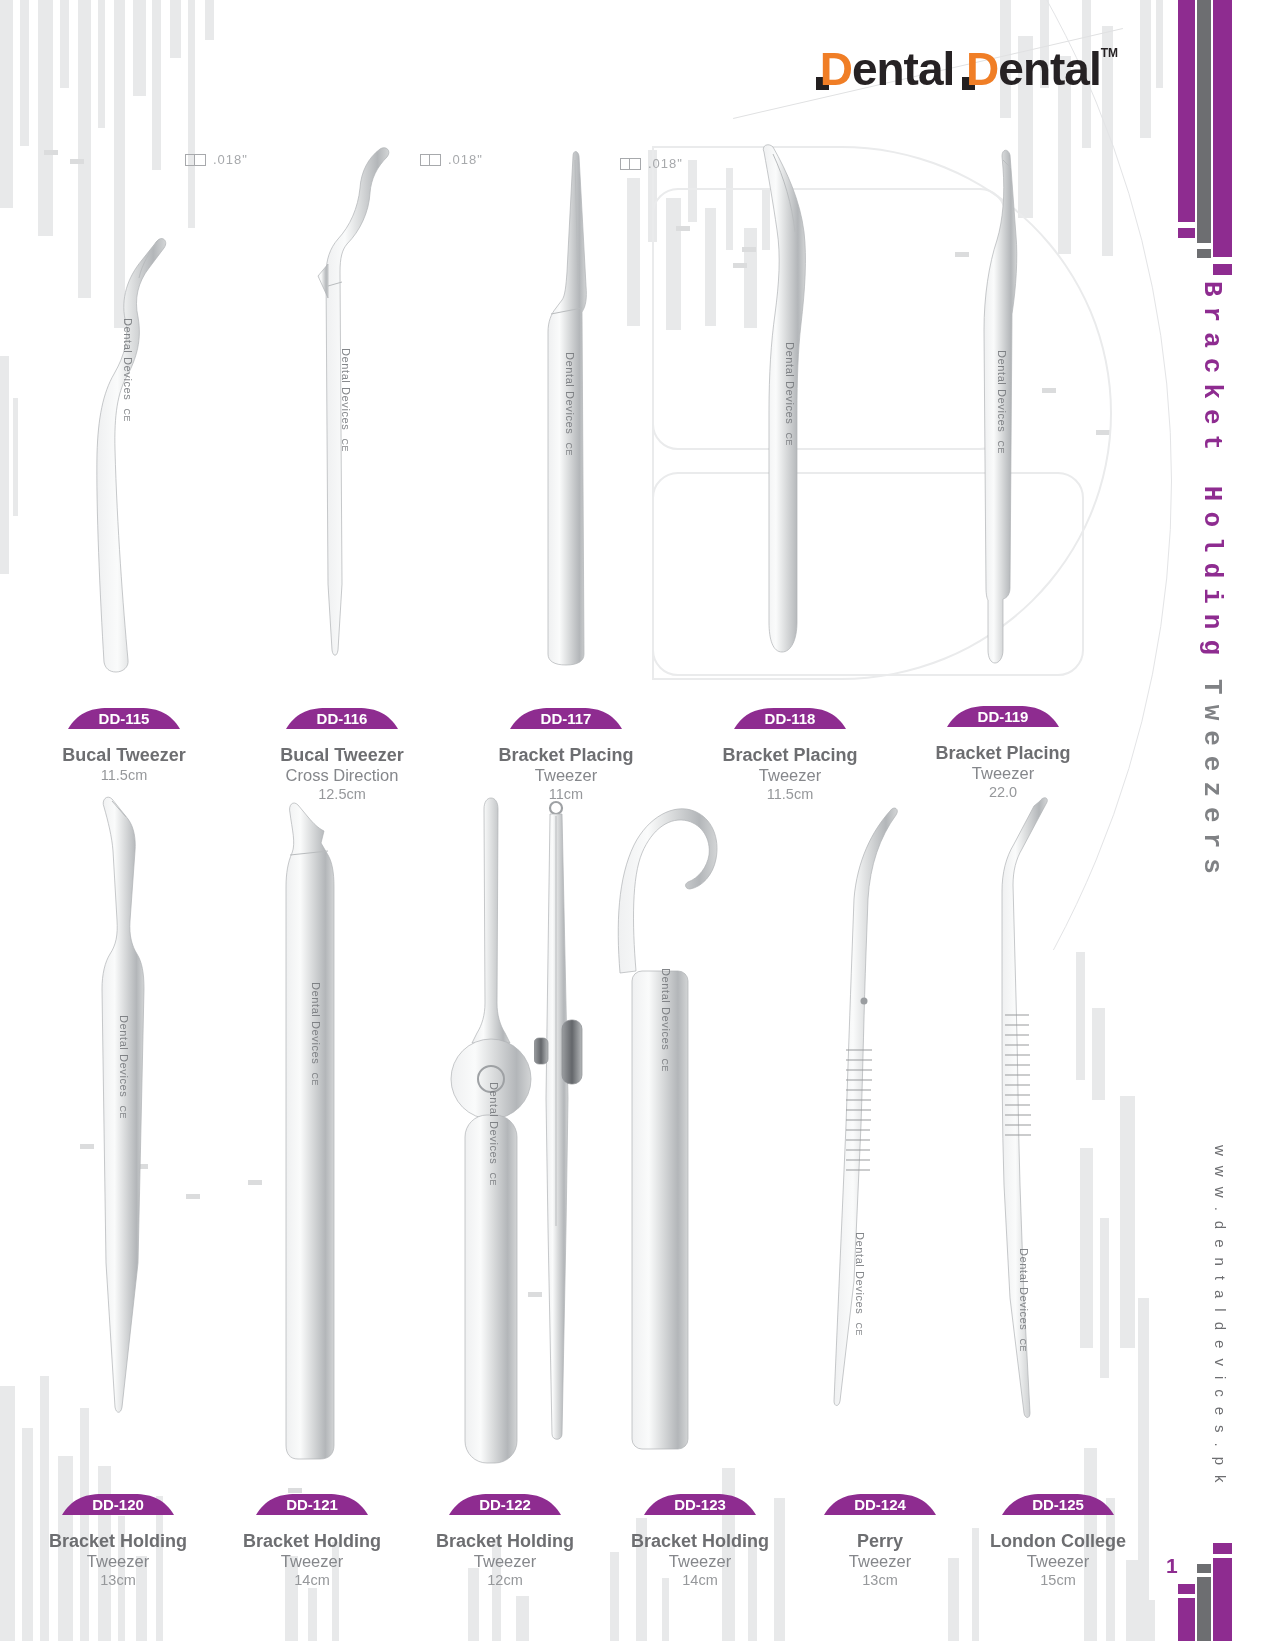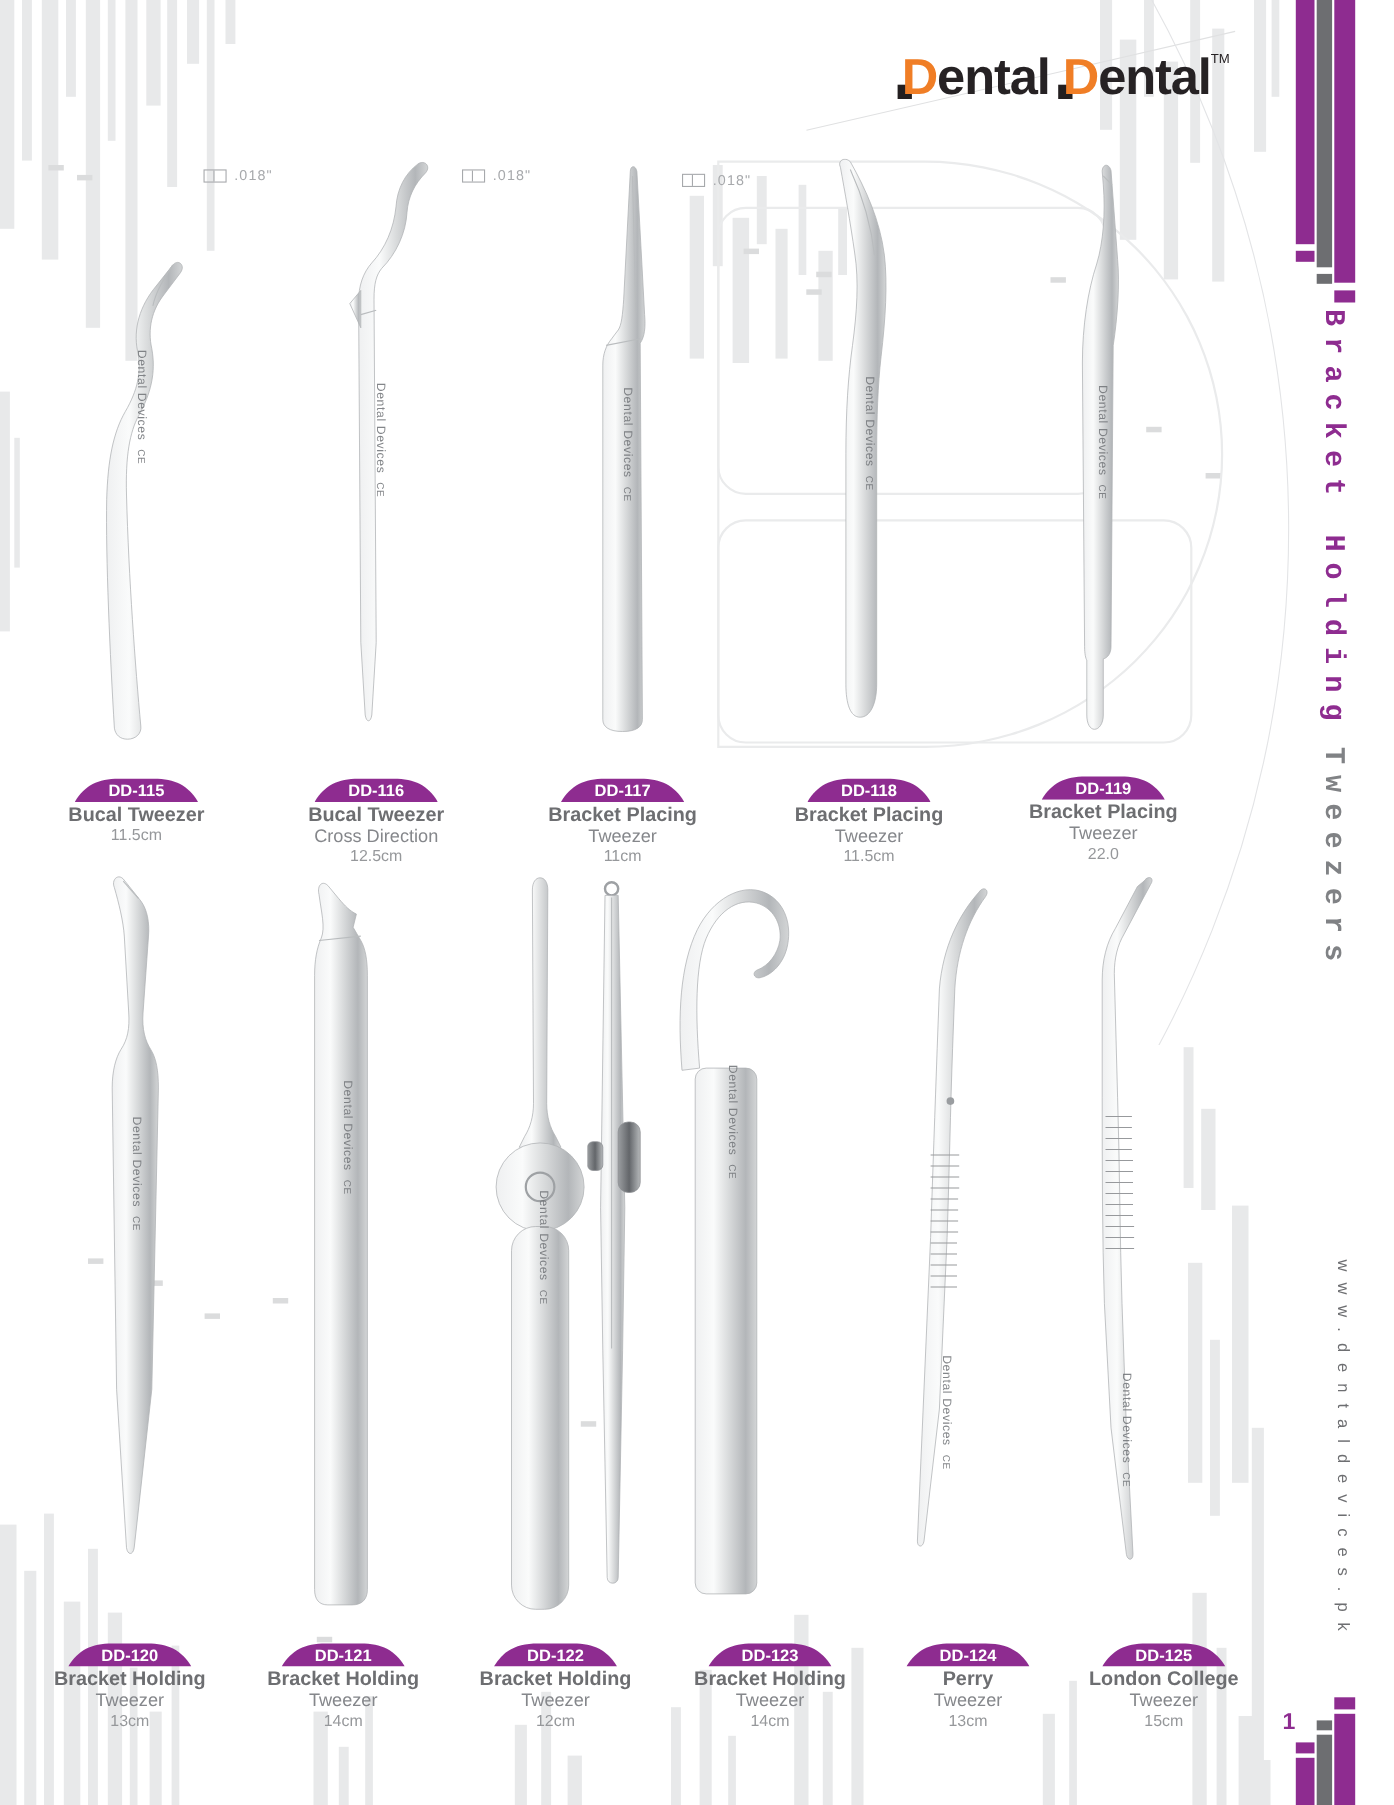--- a/index.html
+++ b/index.html
@@ -15,21 +15,21 @@
   .wm div{position:absolute;border:2px solid #EAEBEC;}
   .wm .outer{left:12px;top:6px;width:456px;height:530px;border-radius:0 272px 272px 0 / 0 268px 268px 0;}
   .wm .r1{left:12px;top:48px;width:350px;height:258px;border-radius:26px;}
   .wm .r2{left:12px;top:332px;width:428px;height:200px;border-radius:26px;}
   
   .slogan{position:absolute;left:107px;top:64px;font-size:22px;letter-spacing:1.6px;color:#8E2C90;}
   .logo{position:absolute;left:758px;top:28px;width:360px;text-align:right;color:#262224;}
   .logo-line{position:relative;z-index:0;font-size:46px;font-weight:bold;letter-spacing:-1px;line-height:50px;white-space:nowrap;}
   .ld{color:#F07E26;position:relative;display:inline-block;}
   .ld::before{content:"";position:absolute;left:-4px;bottom:4px;width:13px;height:13px;background:#231F20;z-index:-1;}
-  .tm{font-size:12px;font-weight:normal;vertical-align:28px;letter-spacing:0;}
+  .tm{font-size:12px;font-weight:bold;vertical-align:28px;letter-spacing:0;}
   .tagline{font-family:"DejaVu Serif",serif;font-style:italic;font-size:25px;line-height:26px;margin-top:0;}
   
   .sbar{position:absolute;}
   .purple{background:#8E2C90;}
   .gray{background:#6D6E71;}
   .vtitle{position:absolute;left:1227px;top:281px;transform:rotate(90deg);transform-origin:0 0;
           font-family:"Liberation Mono",monospace;font-weight:bold;font-size:26px;letter-spacing:10px;white-space:nowrap;}
   .vtitle .p1{color:#8E2C90;}
   .vtitle .p2{color:#808285;margin-left:14px;}
   .vurl{position:absolute;left:1229px;top:1145px;transform:rotate(90deg);transform-origin:0 0;
@@ -47,21 +47,21 @@
   .edge{fill:none;stroke:#B9BCBE;stroke-width:1;}
   .serr{fill:none;stroke:#97999C;stroke-width:1.1;}
   .engrave{position:absolute;transform:rotate(90deg);transform-origin:0 0;white-space:nowrap;
            font-size:11px;letter-spacing:.6px;color:#73767A;opacity:.88;}
   .engrave .ce{font-size:9px;margin-left:8px;}
   
   .plabel{position:absolute;width:230px;margin-left:-115px;text-align:center;}
   .badge{display:block;margin:0 auto;width:112px;height:22px;}
   .badge path{fill:#8E2C90;}
   .badge text{fill:#fff;font-family:"Liberation Sans",sans-serif;font-size:15px;font-weight:bold;text-anchor:middle;}
-  .pname{font-weight:bold;font-size:18px;color:#6D6E71;line-height:21px;margin-top:1px;}
+  .pname{font-weight:bold;font-size:18px;color:#6D6E71;line-height:21px;margin-top:16px;}
   .psub{font-size:16.5px;color:#85878B;line-height:19px;}
   .psub:empty{display:none;}
   .psize{font-size:14.5px;color:#96989B;line-height:18px;}
 </style>
 </head>
 <body>
 
 <div class="page">
 
   <svg width="0" height="0" style="position:absolute" aria-hidden="true">

